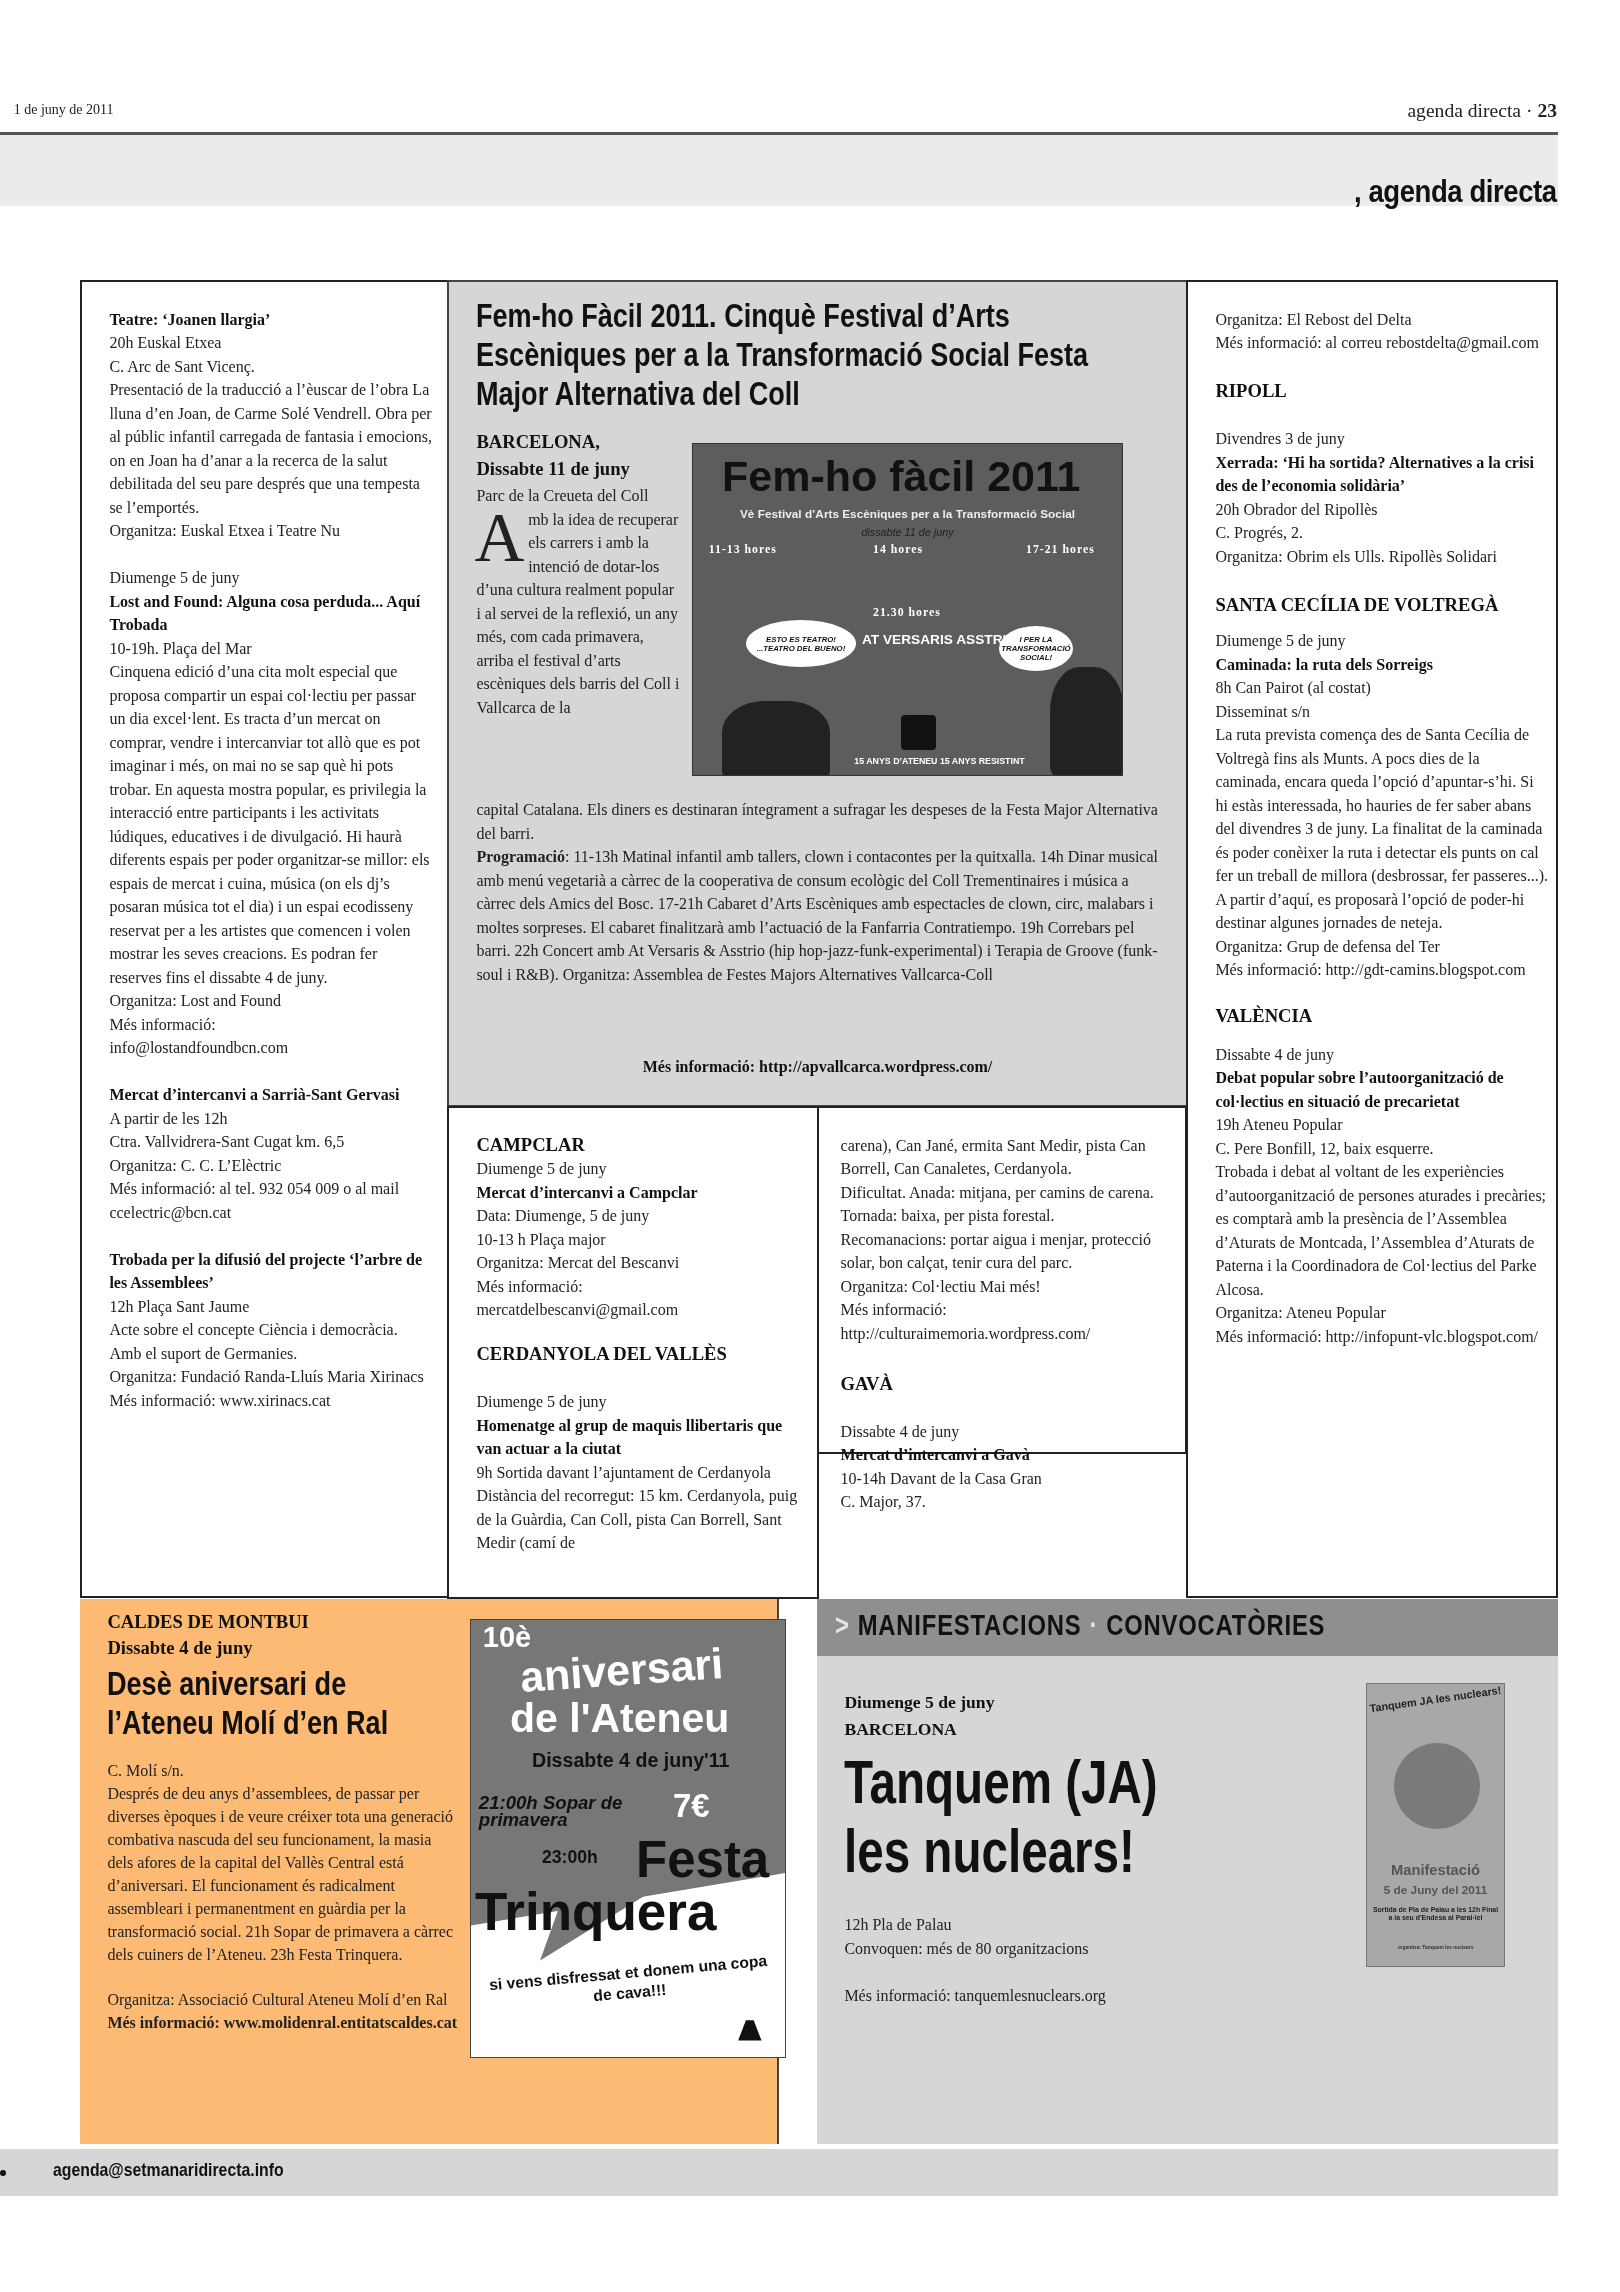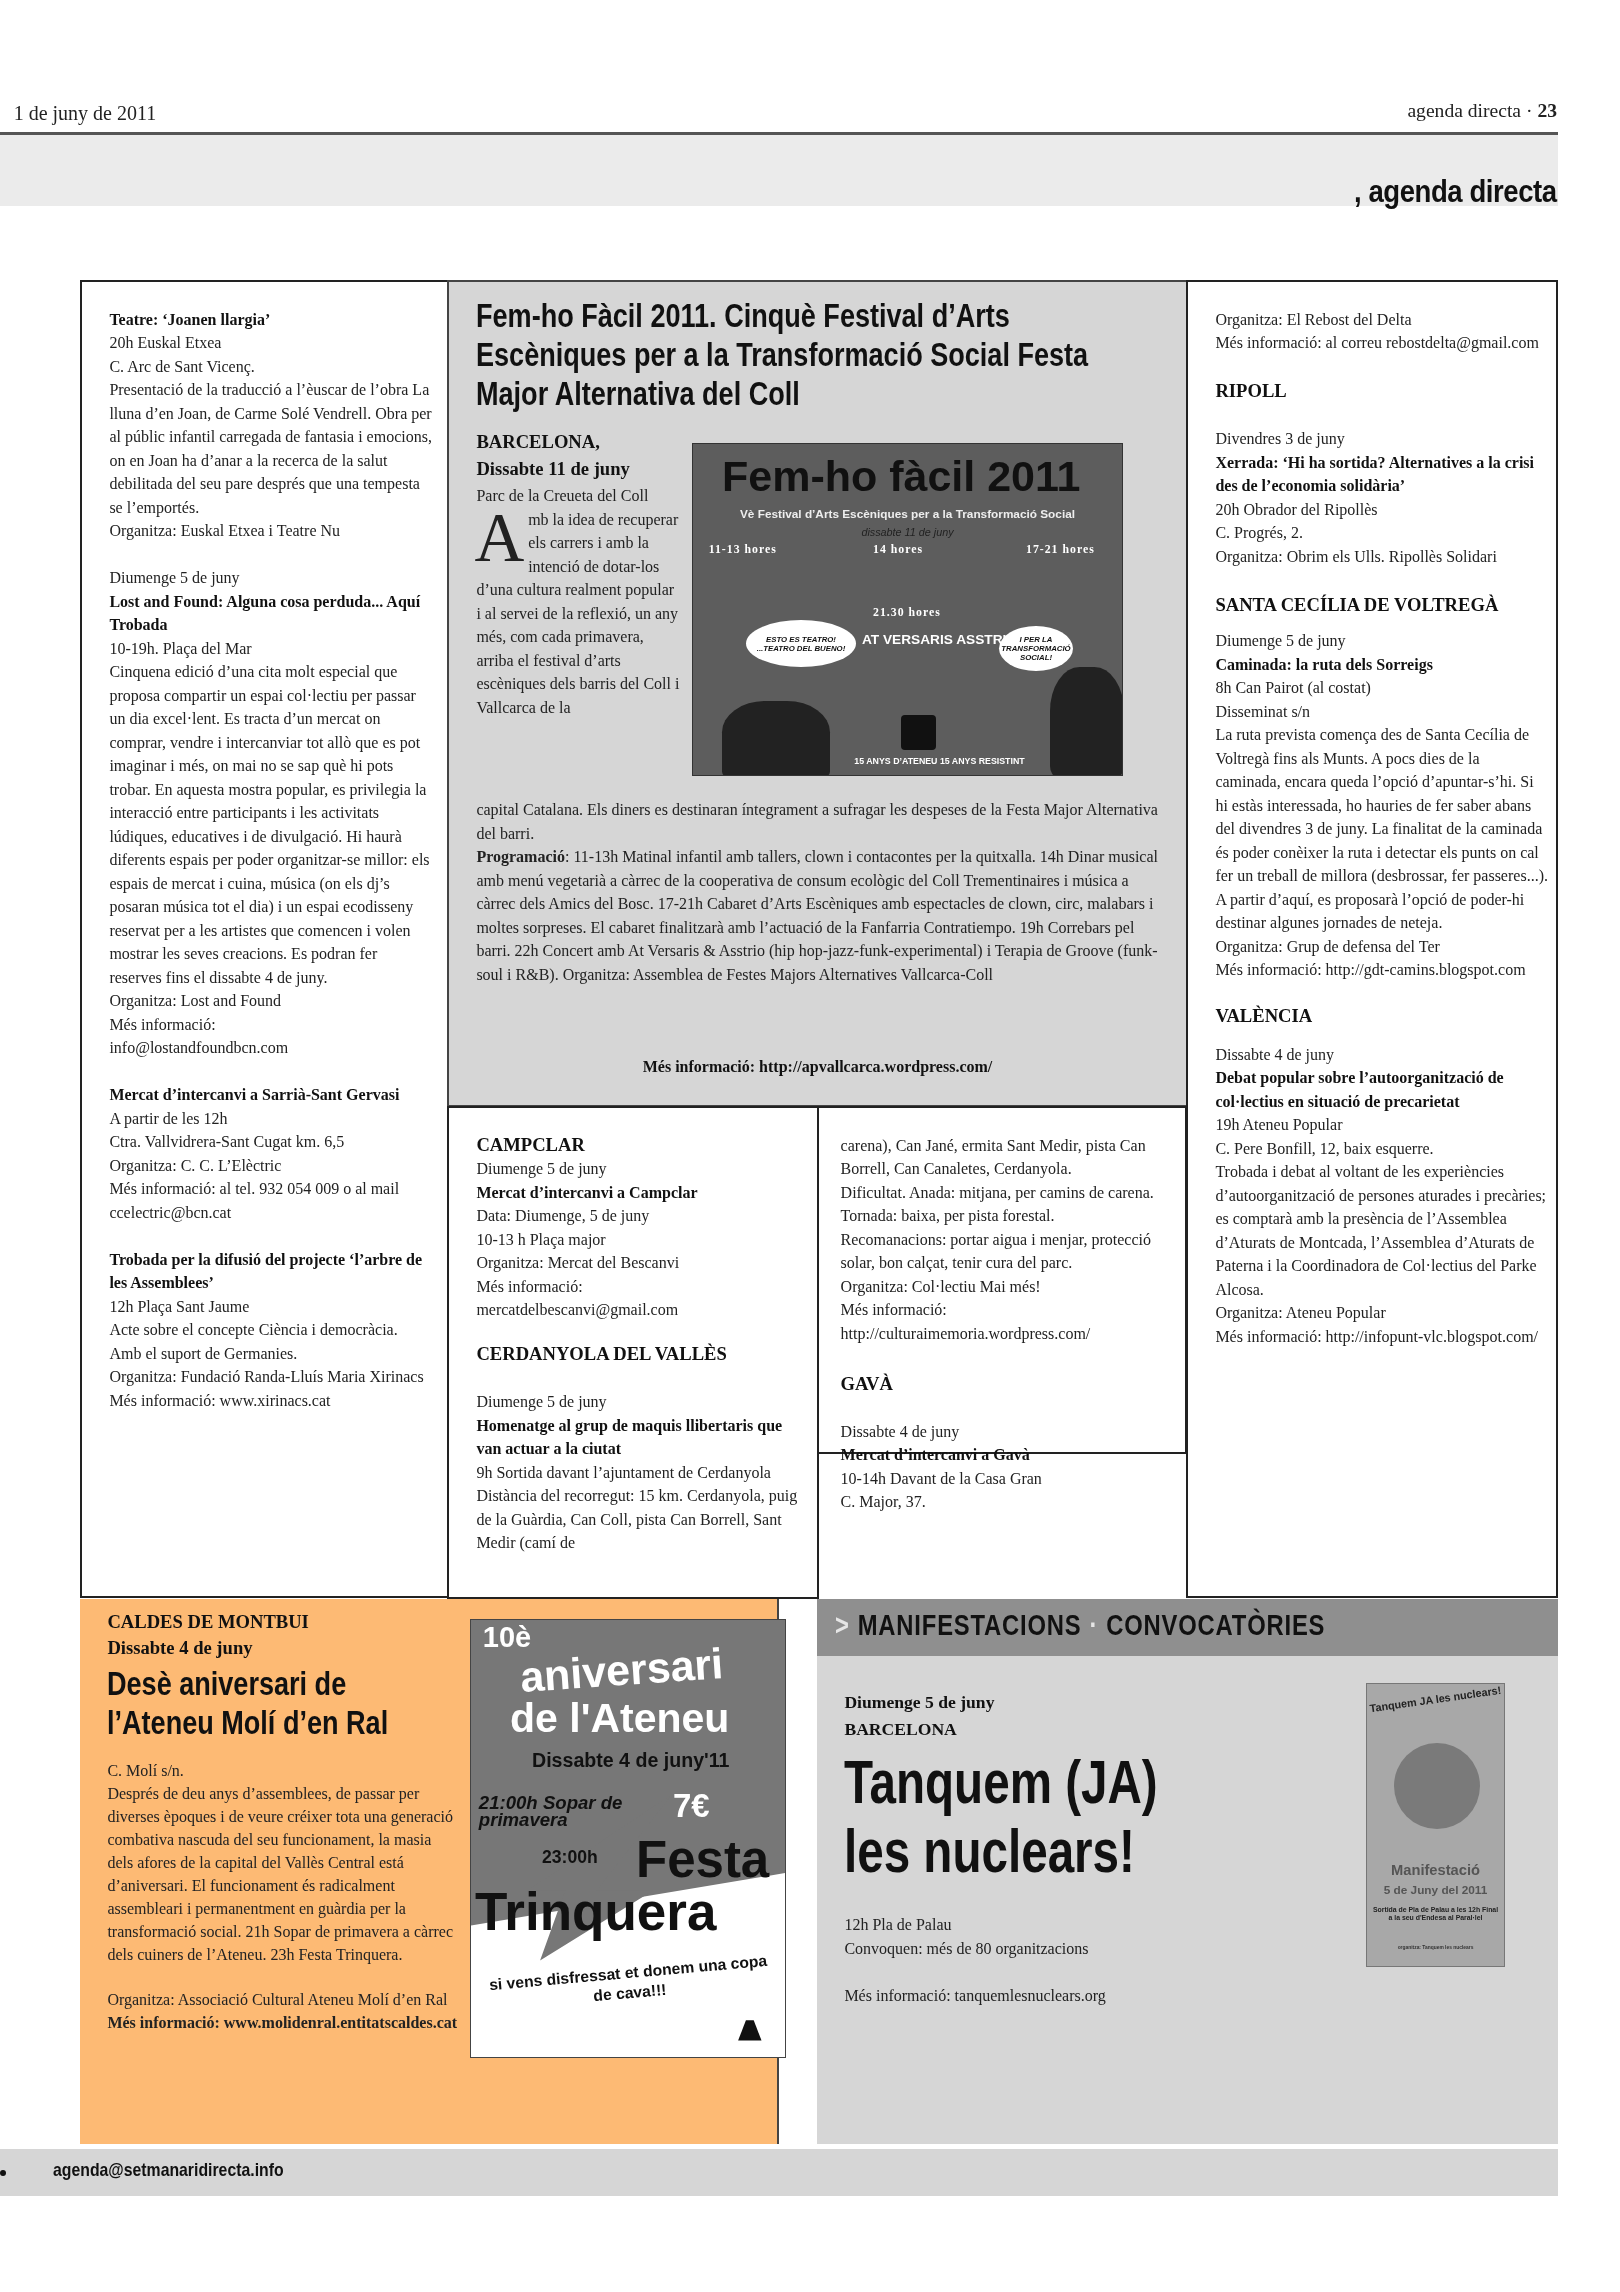--- a/index.html
+++ b/index.html
@@ -1,20 +1,20 @@
 <!DOCTYPE html>
 <html><head>
 <meta charset="utf-8">
 <style>
   * { box-sizing: border-box; margin: 0; padding: 0; }
   html, body { width: 1620px; height: 2293px; background: #ffffff; overflow: hidden; }
   body { position: relative; font-family: "DejaVu Serif", serif; color: #111; }
 
   
-  .page-date { position: absolute; left: 13.7px; top: 102px; font-size: 20px; font-family: "Liberation Serif", serif; color: #222; }
+  .page-date { position: absolute; left: 13.7px; top: 102px; font-size: 14px; font-family: "Liberation Serif", serif; color: #222; }
   .page-folio { position: absolute; right: 63px; top: 100px; font-size: 19.6px; font-family: "Liberation Serif", serif; color: #222; }
   .page-folio b { font-weight: bold; }
   .header-rule { position: absolute; left: 0; top: 132px; width: 1558px; height: 2.9px; background: #555; }
   .header-band { position: absolute; left: 0; top: 135px; width: 1558px; height: 71px; background: #ebebeb; }
   .section-title { position: absolute; right: 63px; top: 173px; font-family: "Liberation Sans", sans-serif; font-weight: bold; font-size: 32px; letter-spacing: -0.5px; color: #111; transform: scaleX(0.86); transform-origin: right center; }
 
   
   .box { position: absolute; border: 2px solid #222; }
   .col-text { font-family: "Liberation Serif", serif; font-size: 16px; line-height: 23.5px; color: #222; }
   .col-text p { margin: 0; }

